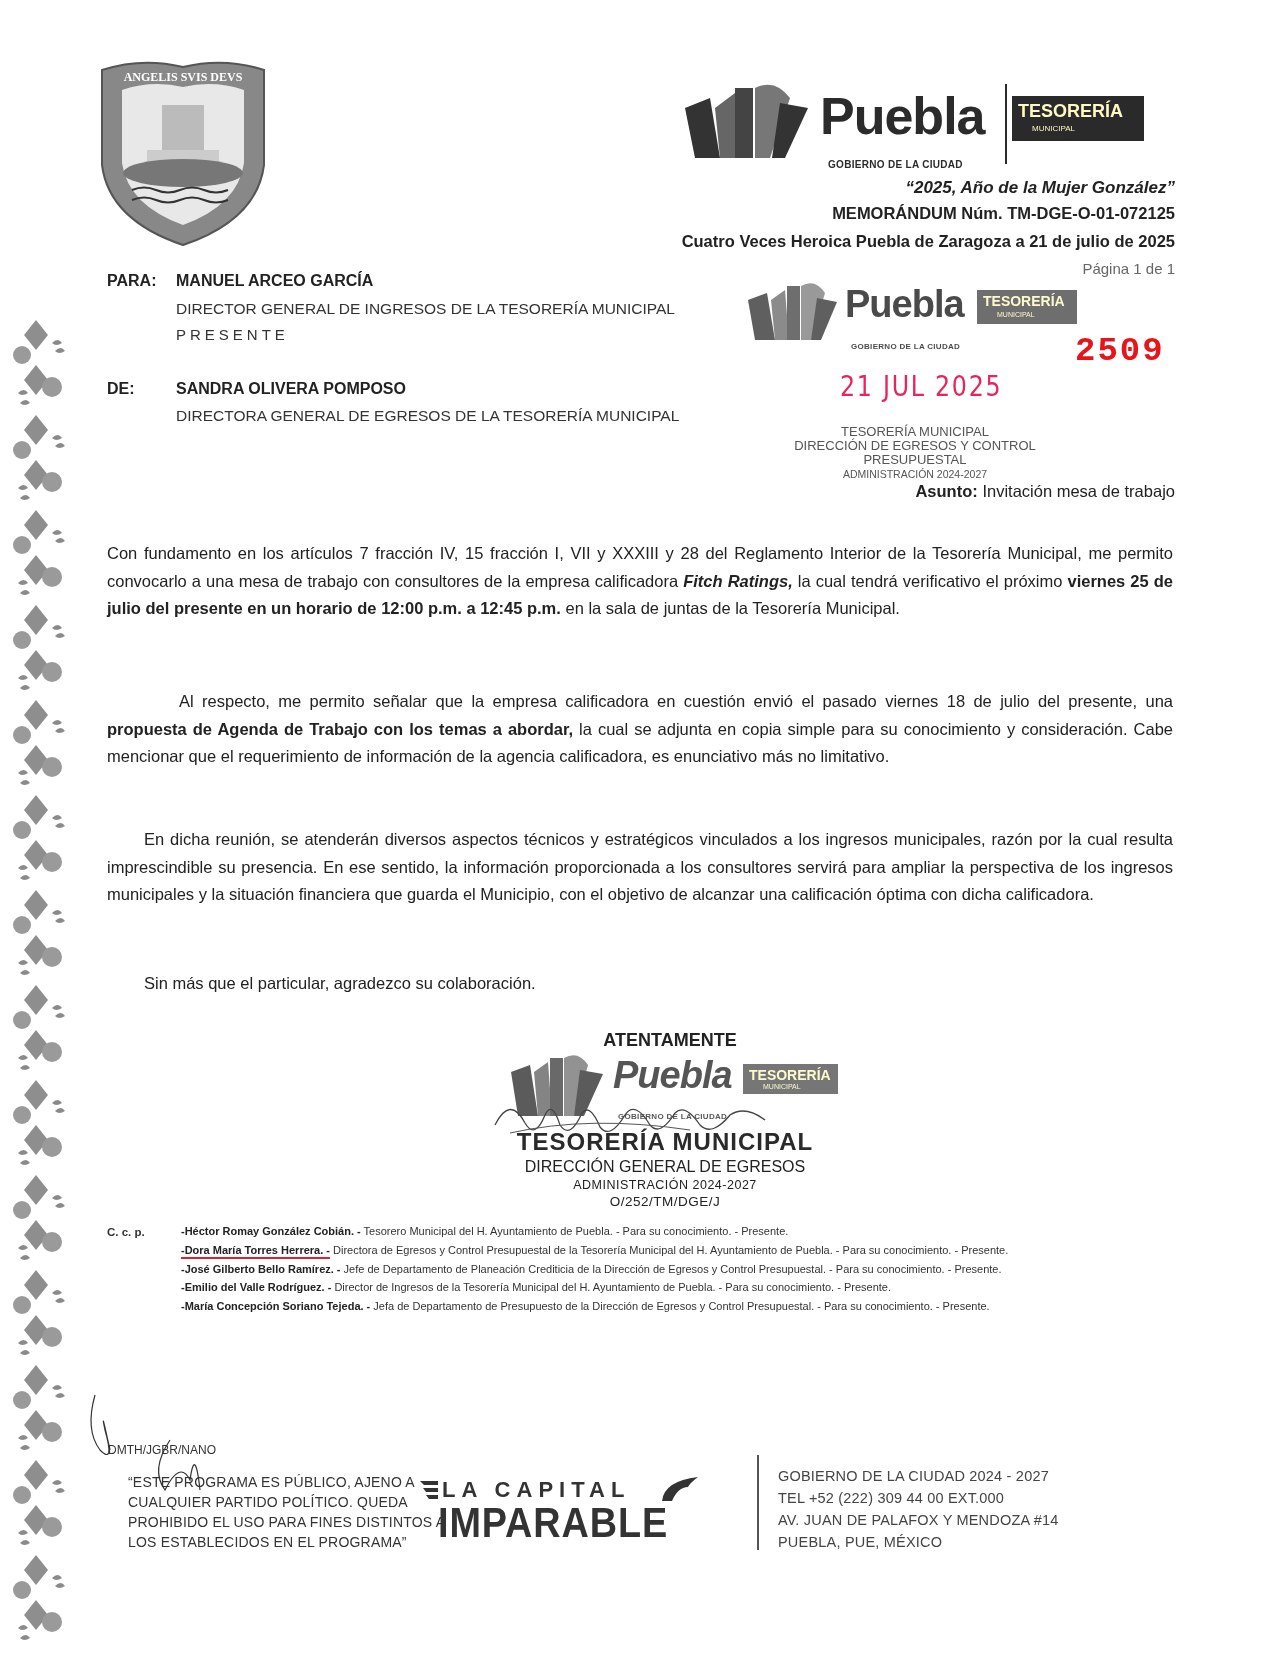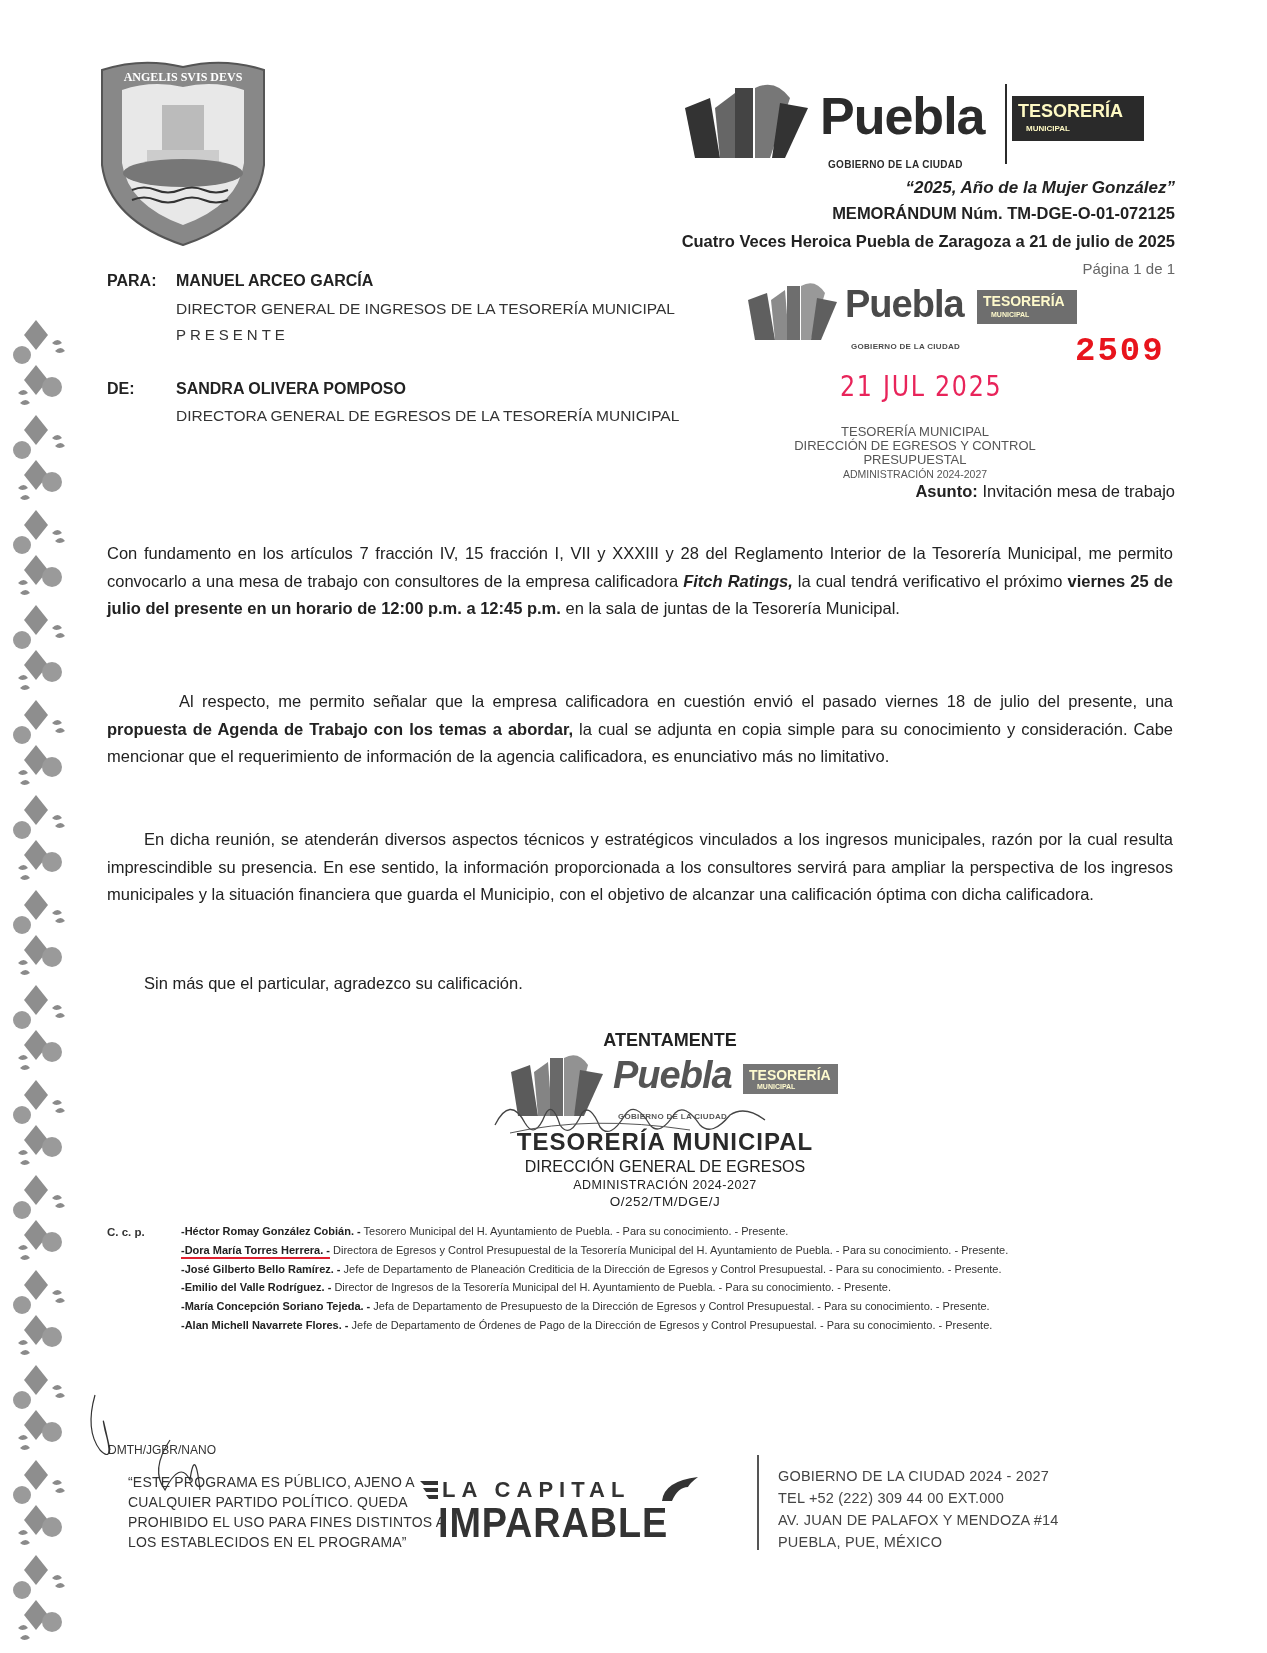--- a/index.html
+++ b/index.html
@@ -14,21 +14,21 @@
   
   .crest { left: 92px; top: 55px; width: 182px; height: 195px; }
 
   
   .logo { left: 680px; top: 78px; width: 470px; height: 90px; }
   .logo-text { position: absolute; left: 140px; top: 8px; font-size: 52px; font-weight: bold; color: #2b2b2b; letter-spacing: -1px; }
   .logo-sub { position: absolute; left: 148px; top: 69px; font-size: 10px; font-weight: bold; color: #2b2b2b; letter-spacing: 0.3px; margin-top: 12px; }
   .logo-divider { position: absolute; left: 325px; top: 6px; width: 2px; height: 80px; background: #2b2b2b; }
   .logo-box { position: absolute; left: 332px; top: 18px; width: 132px; height: 45px; background: #2a2a2a; color: #fef9c3; }
   .logo-box .t1 { position: absolute; left: 6px; top: 5px; font-size: 18px; font-weight: bold; }
-  .logo-box .t2 { position: absolute; left: 14px; top: 28px; font-size: 8px; font-weight: bold; }
+  .logo-box .t2 { position: absolute; left: 20px; top: 28px; font-size: 8px; font-weight: normal; }
 
   .hdr-right { right: 92px; text-align: right; font-weight: bold; font-size: 16.5px; color: #222; }
   .motto { top: 178px; font-style: italic; font-size: 17px; }
   .memo { top: 204px; }
   .place { top: 232px; }
   .page-no { right: 92px; top: 260px; font-size: 15px; color: #666; }
 
   
   .lbl { font-weight: bold; font-size: 16px; color: #222; }
   .name { font-weight: bold; font-size: 16px; color: #222; }
@@ -172,21 +172,21 @@
   <b>Asunto:</b>
   <span>Invitación mesa de trabajo</span>
 </div>
 
 <div class="abs para" style="top:540px"><span>Con fundamento en los artículos 7 fracción IV, 15 fracción I, VII y XXXIII y 28 del Reglamento Interior de la Tesorería Municipal, me permito convocarlo a una mesa de trabajo con consultores de la empresa calificadora </span><b><i>Fitch Ratings,</i></b><span> la cual tendrá verificativo el próximo </span><b>viernes 25 de julio del presente en un horario de 12:00 p.m. a 12:45 p.m.</b><span> en la sala de juntas de la Tesorería Municipal.</span></div>
 
 <div class="abs para" style="top:688px;text-indent:72px"><span>Al respecto, me permito señalar que la empresa calificadora en cuestión envió el pasado viernes 18 de julio del presente, una </span><b>propuesta de Agenda de Trabajo con los temas a abordar,</b><span> la cual se adjunta en copia simple para su conocimiento y consideración. Cabe mencionar que el requerimiento de información de la agencia calificadora, es enunciativo más no limitativo.</span></div>
 
 <div class="abs para" style="top:826px;text-indent:37px">En dicha reunión, se atenderán diversos aspectos técnicos y estratégicos vinculados a los ingresos municipales, razón por la cual resulta imprescindible su presencia. En ese sentido, la información proporcionada a los consultores servirá para ampliar la perspectiva de los ingresos municipales y la situación financiera que guarda el Municipio, con el objetivo de alcanzar una calificación óptima con dicha calificadora.</div>
 
-<div class="abs para" style="top:970px;text-indent:37px">Sin más que el particular, agradezco su calificación.</div>
+<div class="abs para" style="top:970px;text-indent:37px">Sin más que el particular, agradezco su colaboración.</div>
 
 <div class="abs sig">
   <div class="sig-logo">
     <svg class="abs" style="left:0;top:0" width="100" height="70" viewBox="0 0 100 70">
       <path d="M3 22 L22 15 L30 66 L10 66 Z" fill="#333"></path>
       <path d="M26 22 L40 12 L44 66 L30 66 Z" fill="#666"></path>
       <rect x="42" y="8" width="13" height="58" fill="#444"></rect>
       <path d="M56 8 Q70 0 80 15 L66 66 L56 66 Z" fill="#777"></path>
       <path d="M72 20 L95 24 L76 66 L66 66 Z" fill="#333"></path>
     </svg>
@@ -208,21 +208,20 @@
   <div class="sig-code">O/252/TM/DGE/J</div>
 </div>
 
 <div class="abs ccp-lbl">C. c. p.</div>
 <div class="abs ccp">
   <div><span class="cc-name">-Héctor Romay González Cobián. -</span><span> Tesorero Municipal del H. Ayuntamiento de Puebla. - Para su conocimiento. - Presente.</span></div>
   <div><span class="cc-name underline-red">-Dora María Torres Herrera. -</span><span> Directora de Egresos y Control Presupuestal de la Tesorería Municipal del H. Ayuntamiento de Puebla. - Para su conocimiento. - Presente.</span></div>
   <div><span class="cc-name">-José Gilberto Bello Ramírez. -</span><span> Jefe de Departamento de Planeación Crediticia de la Dirección de Egresos y Control Presupuestal. - Para su conocimiento. - Presente.</span></div>
   <div><span class="cc-name">-Emilio del Valle Rodríguez. -</span><span> Director de Ingresos de la Tesorería Municipal del H. Ayuntamiento de Puebla. - Para su conocimiento. - Presente.</span></div>
   <div><span class="cc-name">-María Concepción Soriano Tejeda. -</span><span> Jefa de Departamento de Presupuesto de la Dirección de Egresos y Control Presupuestal. - Para su conocimiento. - Presente.</span></div>
-  <div><span class="cc-name">-Alan Michell Navarrete Flores. -</span><span> Jefe de Departamento de Órdenes de Pago de la Dirección de Egresos y Control Presupuestal. - Para su conocimiento. - Presente.</span></div>
 </div>
 <div class="abs initials">DMTH/JGBR/NANO</div>
 
 <svg class="abs" style="left:80px;top:1390px" width="150" height="110" viewBox="0 0 150 110">
   <path d="M15 5 Q5 40 20 60 Q35 75 25 40 Q20 15 30 60" stroke="#333" stroke-width="1.2" fill="none"></path>
   <path d="M90 50 Q70 80 85 100 Q100 70 110 90 Q115 55 120 100" stroke="#333" stroke-width="1.2" fill="none"></path>
 </svg>
 
 <div class="abs legal">“ESTE PROGRAMA ES PÚBLICO, AJENO A CUALQUIER PARTIDO POLÍTICO. QUEDA PROHIBIDO EL USO PARA FINES DISTINTOS A LOS ESTABLECIDOS EN EL PROGRAMA”</div>
 <div class="abs brand">

